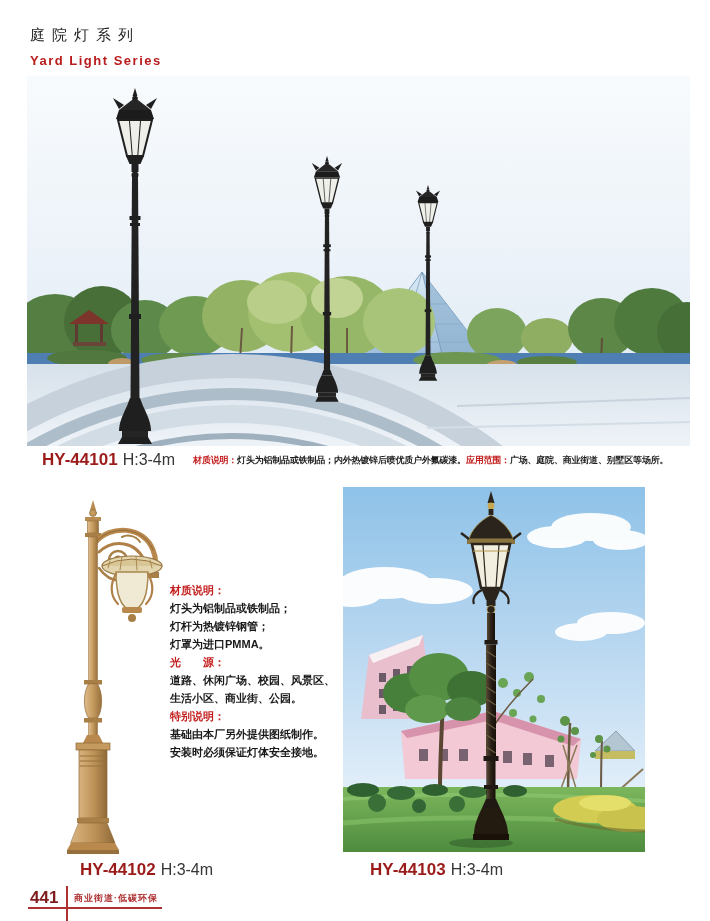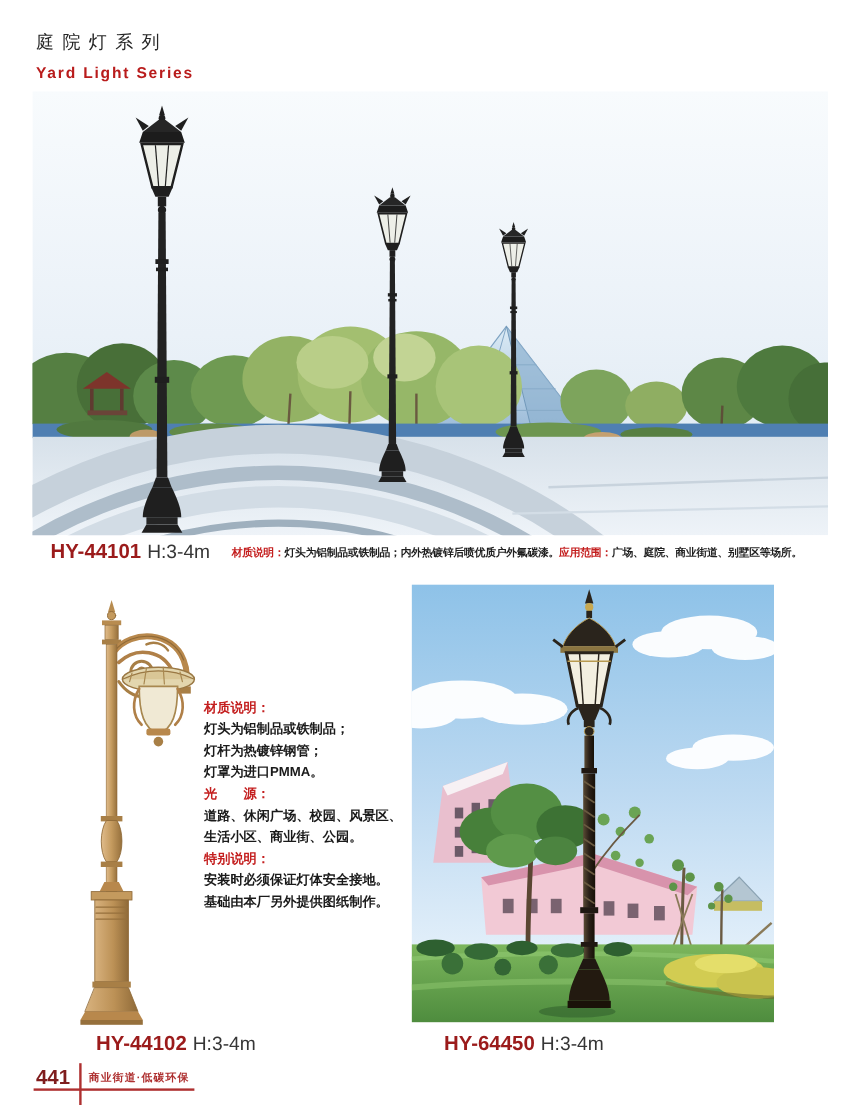--- a/index.html
+++ b/index.html
@@ -236,22 +236,22 @@
 
 <div class="abs spec">
   <div class="h">材质说明：</div>
   <div>灯头为铝制品或铁制品；</div>
   <div>灯杆为热镀锌钢管；</div>
   <div>灯罩为进口PMMA。</div>
   <div class="h">光　　源：</div>
   <div>道路、休闲广场、校园、风景区、</div>
   <div>生活小区、商业街、公园。</div>
   <div class="h">特别说明：</div>
+  <div>基础由本厂另外提供图纸制作。</div>
   <div>安装时必须保证灯体安全接地。</div>
-  <div>基础由本厂另外提供图纸制作。</div>
 </div>
 
 <svg class="abs photo right-photo" viewBox="0 0 302 365">
   <defs>
     <linearGradient id="sky2" x1="0" y1="0" x2="0" y2="1">
       <stop offset="0" stop-color="#8ec2e8"></stop>
         <stop offset="0.55" stop-color="#bcd9f1"></stop>
         <stop offset="1" stop-color="#e4f0fa"></stop>
     </linearGradient>
     <linearGradient id="lawn" x1="0" y1="0" x2="0" y2="1">
@@ -396,19 +396,19 @@
       <path d="M139,321 C133,333 131,341 131,347 L165,347 C165,341 163,333 157,321 Z" fill="#231a10"></path>
       <rect x="130" y="347" width="36" height="6" fill="#1a1208"></rect>
     </g>
   </g>
 </svg>
 
 <div class="abs label-row row2">
   <span class="code">HY-44102</span><span class="hval">H:3-4m</span>
 </div>
 <div class="abs label-row row3">
-  <span class="code">HY-64450</span><span class="hval">H:3-4m</span>
+  <span class="code">HY-44103</span><span class="hval">H:3-4m</span>
 </div>
 
 <div class="abs pageno">441</div>
 <div class="abs footer-vline"></div>
 <div class="abs slogan">商业街道·低碳环保</div>
 <div class="abs footer-hline"></div>
 
 </body></html>

